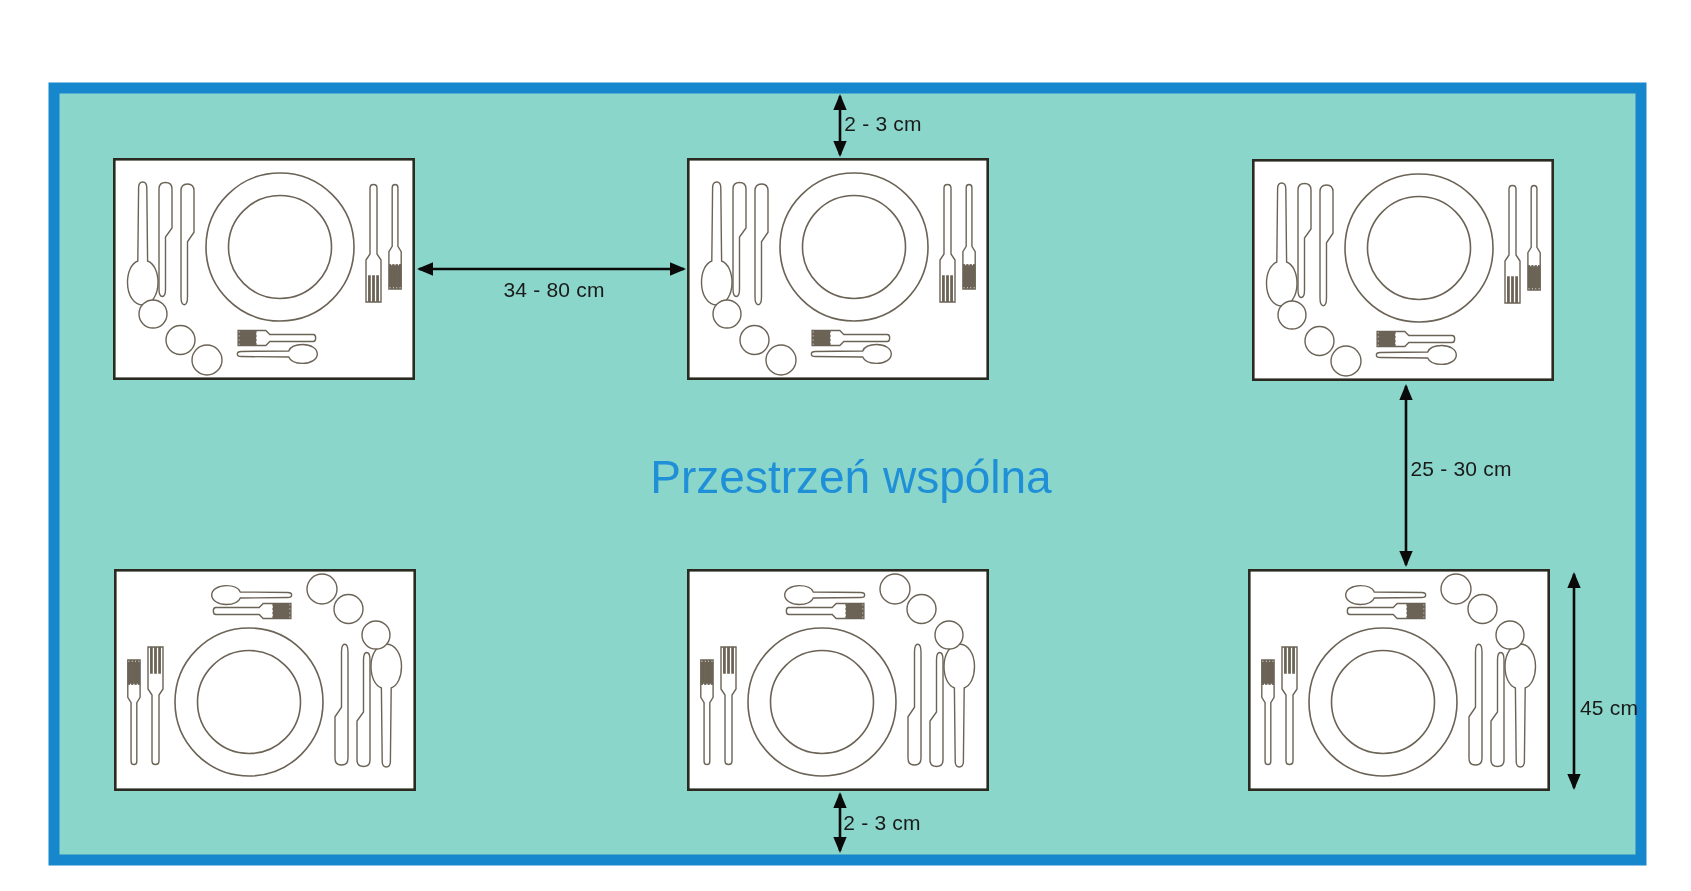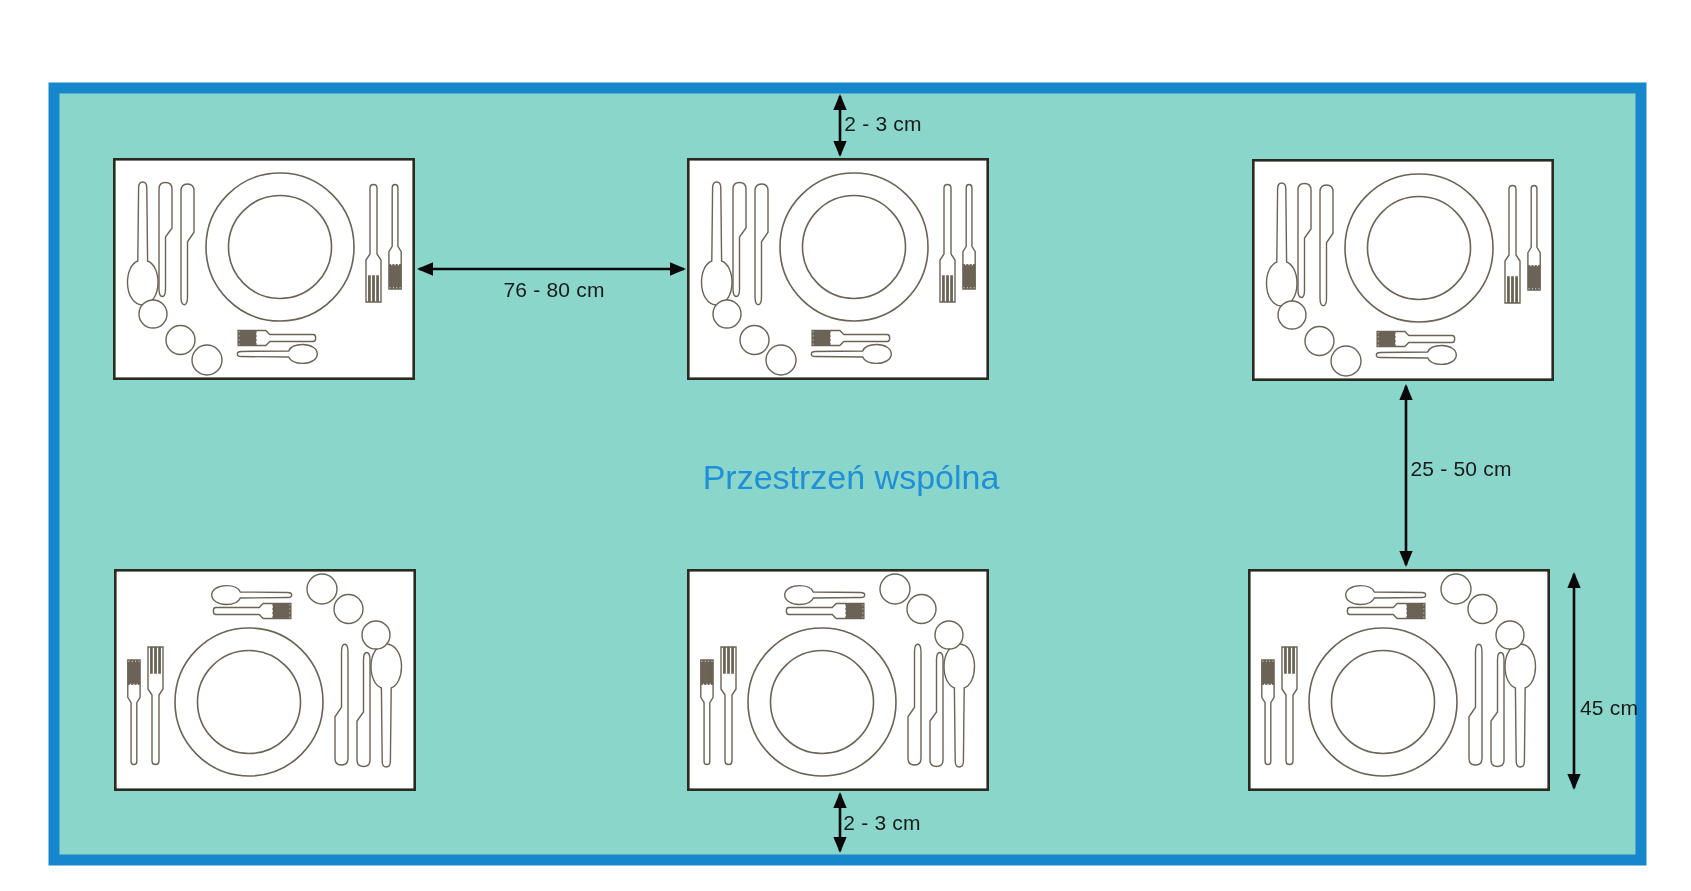--- a/index.html
+++ b/index.html
@@ -32,21 +32,21 @@
     position:absolute;
     transform:translate(-50%,-50%);
     font-size:21px;
     color:var(--label-text);
     white-space:nowrap;
     letter-spacing:0.2px;
   }
   .title-lbl{
     position:absolute;
     transform:translate(-50%,-50%);
-    font-size:34px;
+    font-size:46px;
     color:var(--title-text);
     white-space:nowrap;
   }
 </style>
 </head>
 <body>
 
 <div class="stage">
 
   <svg width="1691" height="891" viewBox="0 0 1691 891">
@@ -110,22 +110,22 @@
 
     <line class="arrow-line" x1="840" y1="68" x2="840" y2="127" marker-start="url(#arrowhead)" marker-end="url(#arrowhead)"></line>
     <line class="arrow-line" x1="419" y1="241" x2="684" y2="241" marker-start="url(#arrowhead)" marker-end="url(#arrowhead)"></line>
     <line class="arrow-line" x1="1406" y1="358" x2="1406" y2="537" marker-start="url(#arrowhead)" marker-end="url(#arrowhead)"></line>
     <line class="arrow-line" x1="1574" y1="546" x2="1574" y2="760" marker-start="url(#arrowhead)" marker-end="url(#arrowhead)"></line>
     <line class="arrow-line" x1="840" y1="766" x2="840" y2="823" marker-start="url(#arrowhead)" marker-end="url(#arrowhead)"></line>
   </svg>
 
   <div class="lbl" style="left:883px;top:96px;">2 - 3 cm</div>
 
-  <div class="lbl" style="left:554px;top:262px;">76 - 80 cm</div>
+  <div class="lbl" style="left:554px;top:262px;">34 - 80 cm</div>
 
   <div class="title-lbl" style="left:851px;top:449px;">Przestrzeń wspólna</div>
 
-  <div class="lbl" style="left:1461px;top:441px;">25 - 50 cm</div>
+  <div class="lbl" style="left:1461px;top:441px;">25 - 30 cm</div>
 
   <div class="lbl" style="left:1609px;top:680px;">45 cm</div>
 
   <div class="lbl" style="left:882px;top:795px;">2 - 3 cm</div>
 </div>
 
 </body></html>

